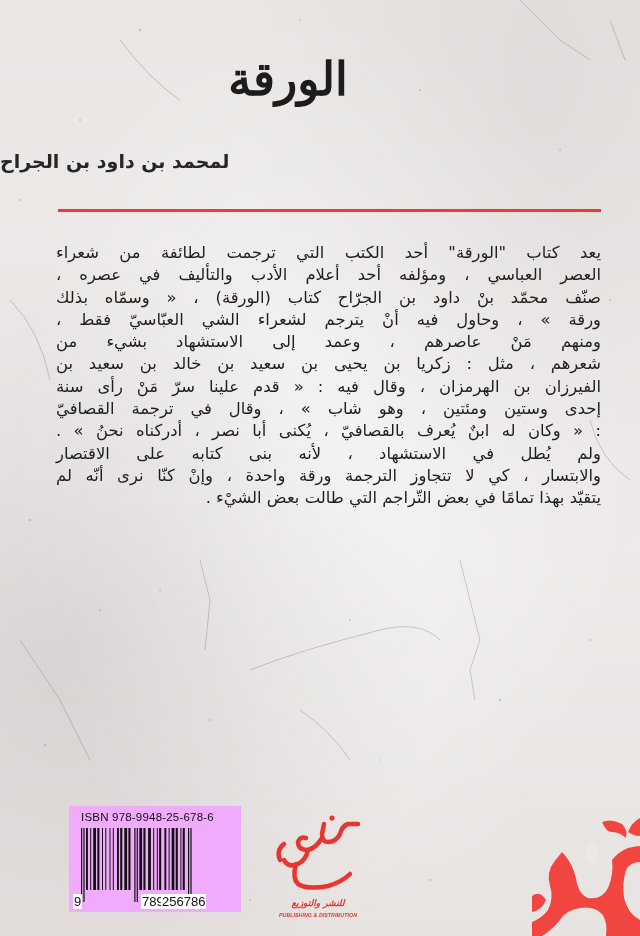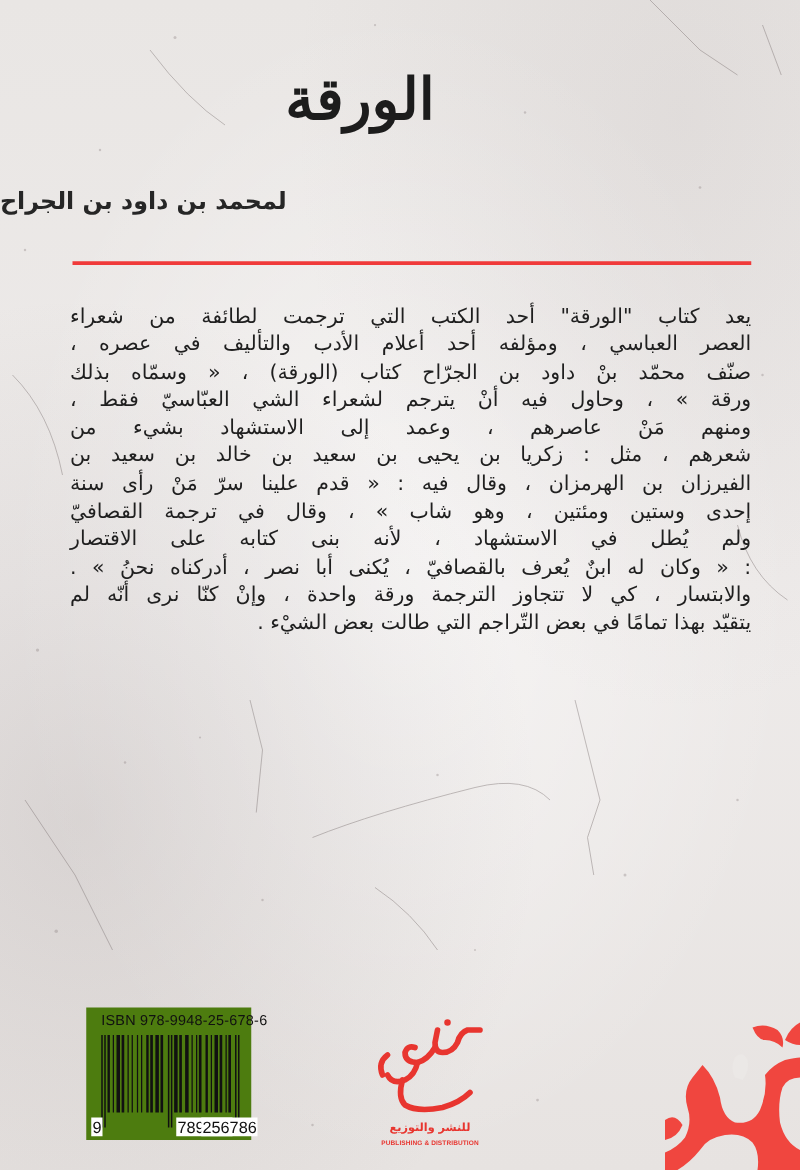--- a/index.html
+++ b/index.html
@@ -30,36 +30,36 @@
     }
     .body-text {
       position: absolute; top: 242px; left: 56px; width: 545px;
       direction: rtl; text-align: justify; text-align-last: right;
       font-family: "DejaVu Sans", sans-serif; font-size: 16.4px; line-height: 22.3px;
       color: #1f1f1f;
     }
     .body-text .line { display: block; text-align: justify; text-align-last: justify; white-space: nowrap; }
     .body-text .line.last { text-align-last: right; }
     .barcode {
-      position: absolute; left: 69px; top: 806px; width: 132px; height: 106px;
-      background: #4d7c0f;
+      position: absolute; left: 69px; top: 806px; width: 172px; height: 106px;
+      background: #f0abfc;
     }
     .isbn-text {
       position: absolute; top: 5px; left: 12px; width: 150px;
       font-family: "Liberation Sans", sans-serif; font-size: 11.5px; color: #111;
       letter-spacing: 0.2px;
     }
     .bars { position: absolute; top: 22px; left: 0; width: 164px; height: 78px; }
     .barcode-digits { position: absolute; bottom: 3px; left: 0; width: 164px; height: 16px; }
     .digit {
       position: absolute; bottom: 0; font-family: "Liberation Sans", sans-serif;
       font-size: 13px; color: #111; background: #fff; padding: 0 1px;
     }
     .publisher {
-      position: absolute; left: 288px; top: 808px; width: 112px; height: 122px;
+      position: absolute; left: 262px; top: 808px; width: 112px; height: 122px; font-style: italic;
     }
     .pub-ar {
       position: absolute; top: 90px; left: 0; width: 112px; text-align: center;
       direction: rtl; font-family: "DejaVu Sans", sans-serif; font-size: 9px;
       font-weight: bold; color: #e8352f;
     }
     .pub-en {
       position: absolute; top: 104px; left: 0; width: 112px; text-align: center;
       font-family: "Liberation Sans", sans-serif; font-size: 5.2px; font-weight: bold;
       color: #e8352f; letter-spacing: 0.1px; white-space: nowrap;
@@ -110,22 +110,22 @@
 
 <div class="body-text">
   <span class="line">يعد كتاب "الورقة" أحد الكتب التي ترجمت لطائفة من شعراء</span>
   <span class="line">العصر العباسي ، ومؤلفه أحد أعلام الأدب والتأليف في عصره ،</span>
   <span class="line">صنّف محمّد بنْ داود بن الجرّاح كتاب (الورقة) ، « وسمّاه بذلك</span>
   <span class="line">ورقة » ، وحاول فيه أنْ يترجم لشعراء الشي العبّاسيّ فقط ،</span>
   <span class="line">ومنهم مَنْ عاصرهم ، وعمد إلى الاستشهاد بشيء من</span>
   <span class="line">شعرهم ، مثل : زكريا بن يحيى بن سعيد بن خالد بن سعيد بن</span>
   <span class="line">الفيرزان بن الهرمزان ، وقال فيه : « قدم علينا سرّ مَنْ رأى سنة</span>
   <span class="line">إحدى وستين ومئتين ، وهو شاب » ، وقال في ترجمة القصافيّ</span>
+  <span class="line">: « وكان له ابنٌ يُعرف بالقصافيّ ، يُكنى أبا نصر ، أدركناه نحنُ » .</span>
   <span class="line">ولم يُطل في الاستشهاد ، لأنه بنى كتابه على الاقتصار</span>
-  <span class="line">: « وكان له ابنٌ يُعرف بالقصافيّ ، يُكنى أبا نصر ، أدركناه نحنُ » .</span>
   <span class="line">والابتسار ، كي لا تتجاوز الترجمة ورقة واحدة ، وإنْ كنّا نرى أنّه لم</span>
   <span class="line last">يتقيّد بهذا تمامًا في بعض التّراجم التي طالت بعض الشيْء .</span>
 </div>
 
 <div class="barcode">
   <div class="isbn-text">ISBN 978-9948-25-678-6</div>
   <svg class="bars" width="164" height="78" viewBox="0 0 164 78">
     <g id="bar-group" fill="#111">
         <rect x="12" y="0" width="1.2" height="74"></rect>
         <rect x="14.4" y="0" width="1.2" height="74"></rect>

